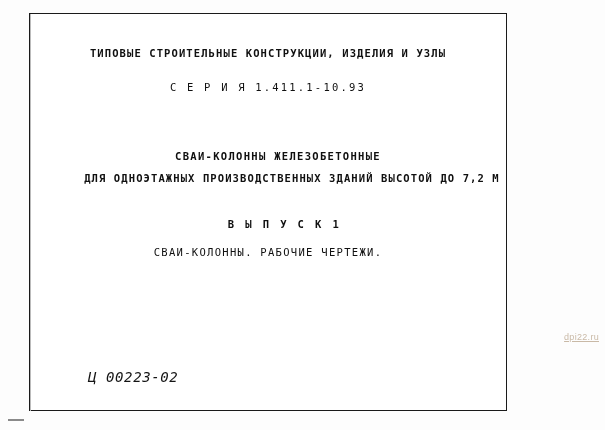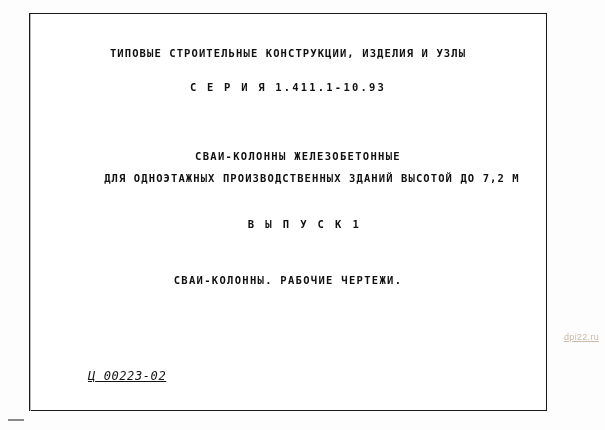--- a/index.html
+++ b/index.html
@@ -20,21 +20,21 @@
     top: 0;
     width: 605px;
     height: 430px;
     background: #fdfdfd;
   }
   
   .doc-frame {
     position: absolute;
     left: 29px;
     top: 13px;
-    width: 518px;
+    width: 478px;
     height: 398px;
     border: 1px solid #1a1a1a;
     background: #ffffff;
     box-sizing: border-box;
   }
   
   .frame-shadow {
     position: absolute;
     left: 30px;
     top: 14px;
@@ -65,21 +65,21 @@
     right: 0;
     font-size: 10.5px;
     font-weight: 600;
   }
   .t-series-num {
     position: absolute;
     top: 67px;
     left: 0;
     right: 0;
     font-size: 10.5px;
-    font-weight: 700;
+    font-weight: 400;
     letter-spacing: 2.2px;
   }
   .t-title1 {
     position: absolute;
     top: 136px;
     left: 12px;
     right: 0;
     font-size: 10.5px;
     font-weight: 600;
     letter-spacing: 1.3px;
@@ -104,34 +104,32 @@
     font-weight: 600;
     letter-spacing: 2.4px;
     padding-left: 33px;
   }
   .t-subtitle {
     position: absolute;
     top: 232px;
     left: 0;
     right: 0;
     font-size: 10.5px;
-    font-weight: 700;
+    font-weight: 400;
     letter-spacing: 1.3px;
-    margin-top: 28px;
   }
   .t-code {
     position: absolute;
     left: 58px;
     top: 355px;
     font-family: "DejaVu Sans Mono", monospace;
-    font-size: 12px;
+    font-size: 14px;
     font-style: italic;
     letter-spacing: 0.6px;
     color: #141414;
-    text-decoration: underline;
   }
   .watermark {
     position: absolute;
     right: 6px;
     top: 332px;
     font-family: "Liberation Sans", sans-serif;
     font-size: 9px;
     color: #c9b9a6;
     letter-spacing: 0.3px;
     text-decoration: underline;

